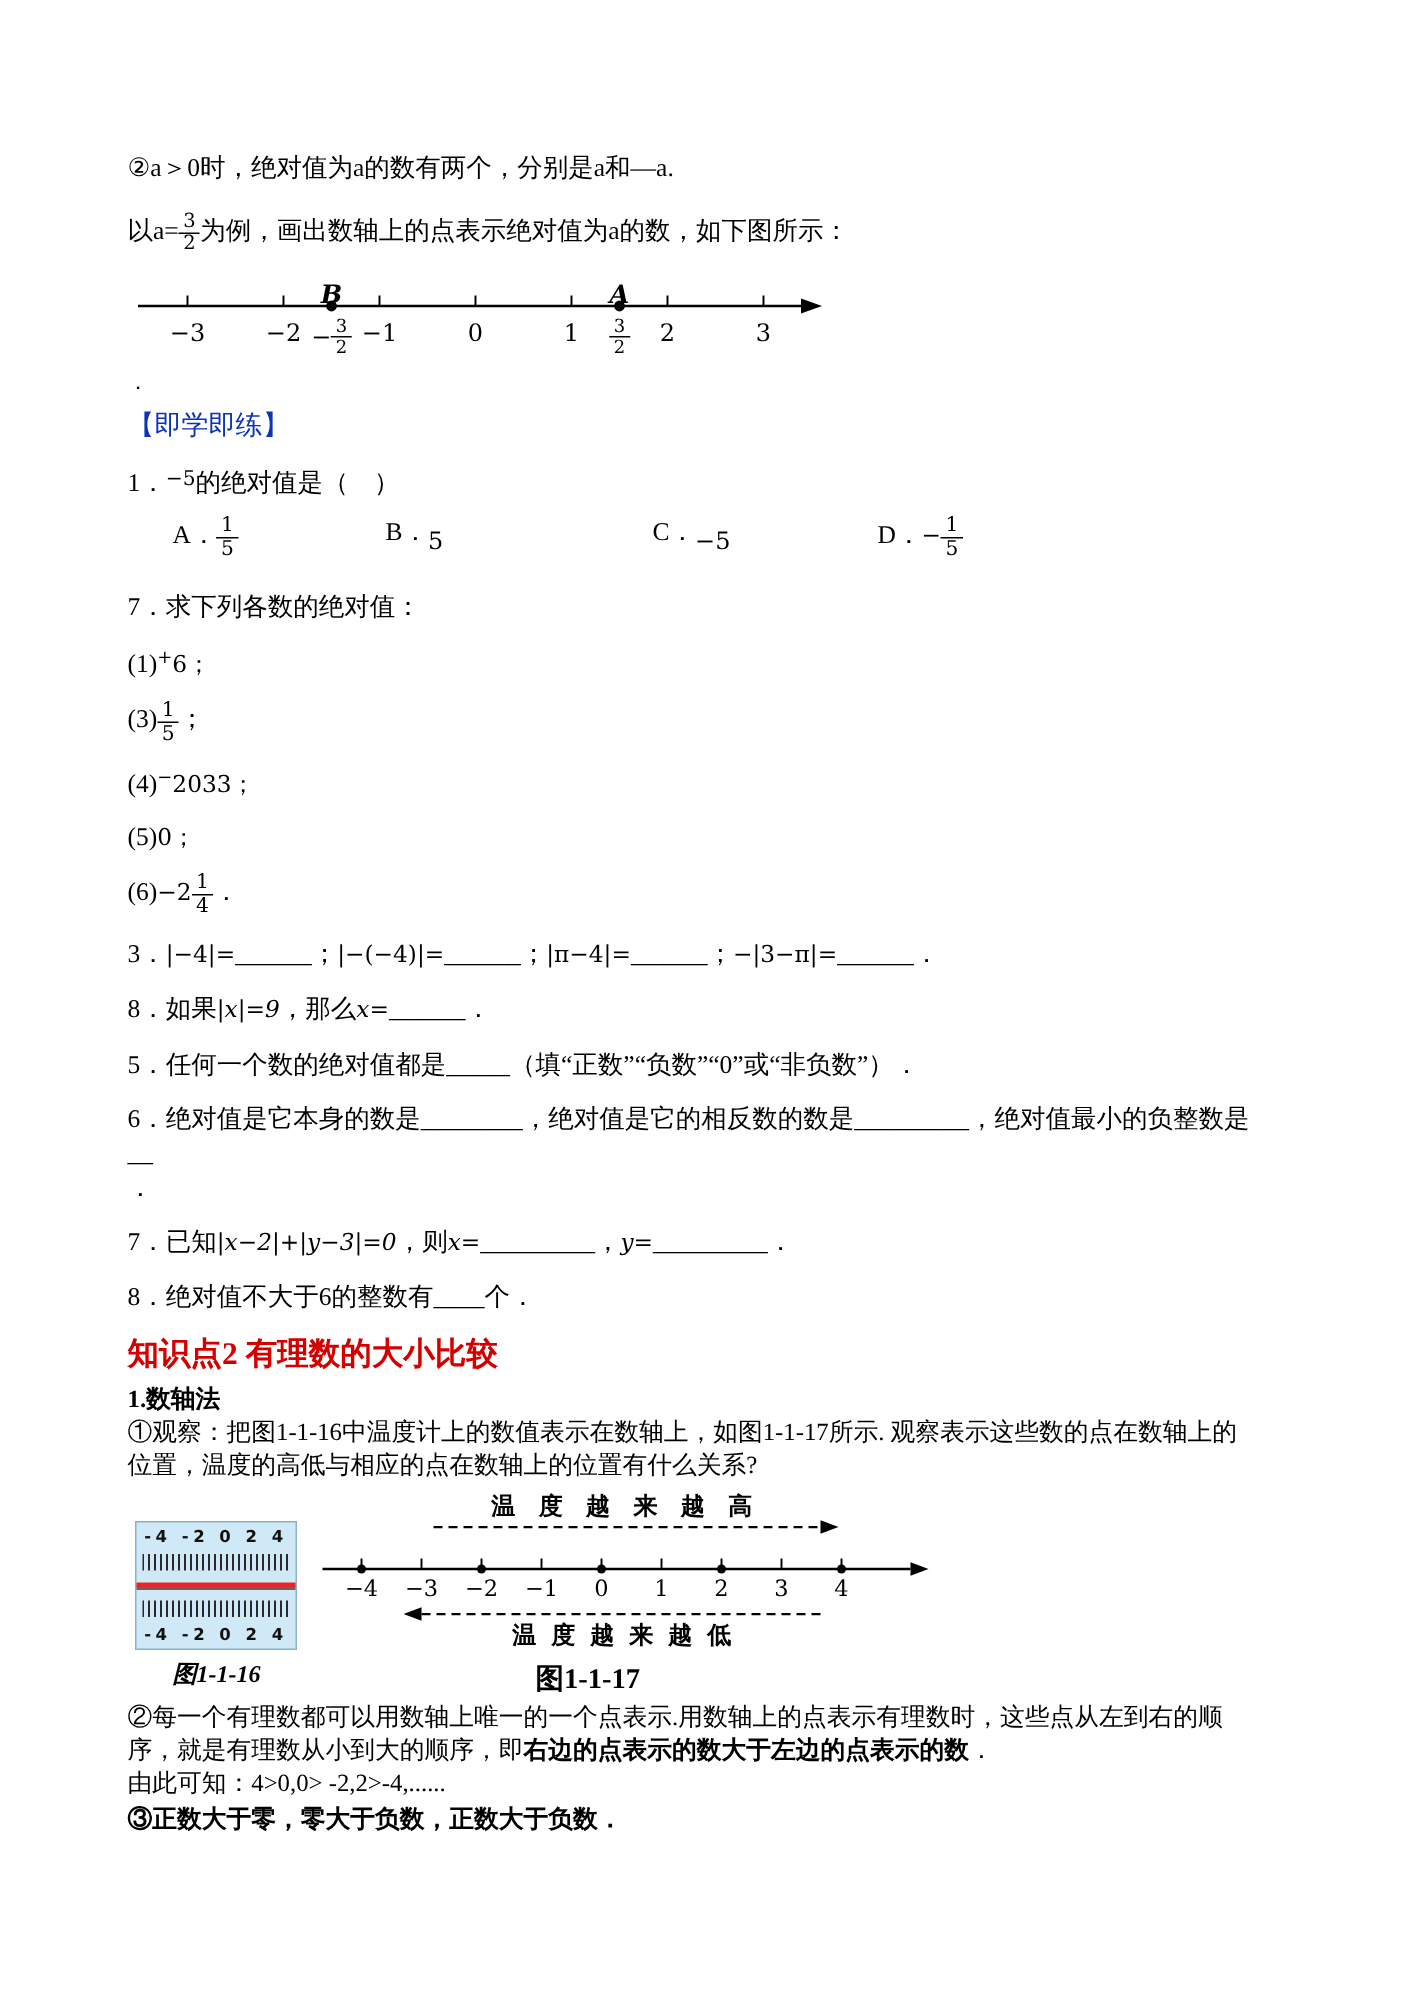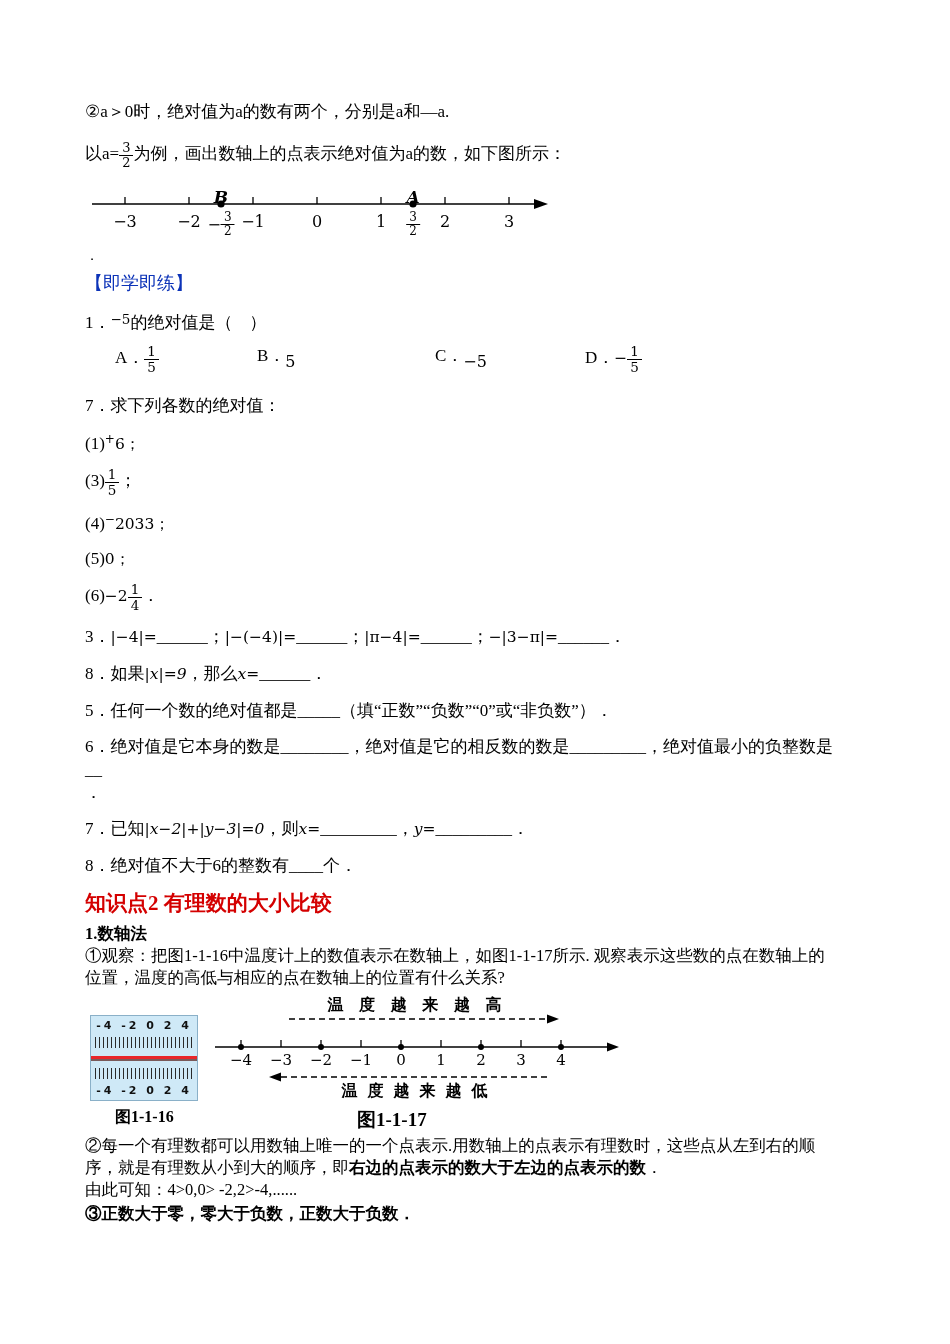--- a/index.html
+++ b/index.html
@@ -51,21 +51,21 @@
   .thermo-ticks { height:11px; background:repeating-linear-gradient(90deg,#2a2a2a 0 1px,transparent 1px 4px); }
   .thermo-mid { height:10px; position:relative; }
   .redline { position:absolute; left:-4px; right:-4px; top:3px; height:3px; background:#e8262a; box-shadow:0 2px 0 #7a5a5a; }
   .nl2 { position:relative; width:430px; height:106px; margin-left:13px; flex:none; }
   .temp-high { position:absolute; top:0; left:205px; transform:translateX(-50%); font-weight:bold; font-size:16px; letter-spacing:3px; white-space:nowrap;font-family:Liberation Mono, monospace; }
   .temp-low  { position:absolute; top:86px; left:205px; transform:translateX(-50%); font-weight:bold; font-size:16px; letter-spacing:3px; white-space:nowrap; }
   .nl2-svg { position:absolute; top:18px; left:0; }
   .nl2-labels { position:absolute; top:56px; left:0; width:430px; height:18px; }
   .nl2-labels > span { position:absolute; transform:translateX(-50%); font-size:15px; font-family:"DejaVu Serif",serif; }
   .captions { position:relative; height:24px; margin-top:6px; }
-  .cap16 { position:absolute; left:30px; font-weight:bold; font-size:16px; }
+  .cap16 { position:absolute; left:30px; font-weight:bold; font-size:16px;font-style:italic; }
   .cap17 { position:absolute; left:272px; font-weight:bold; font-size:19px; }
   .para { margin-top:4px; }
 </style>
 </head>
 <body>
 
 <div class="page">
 
   <p class="t">②a＞0时，绝对值为a的数有两个，分别是a和—a.</p>
 

